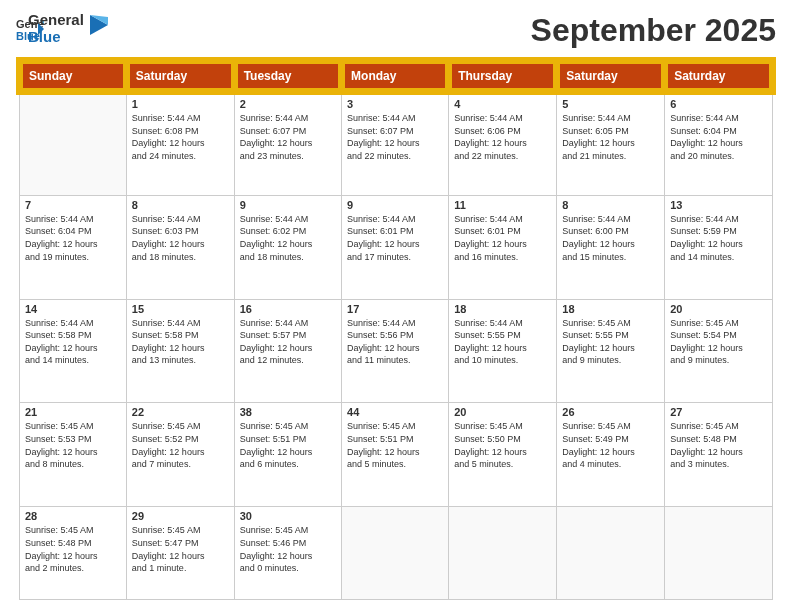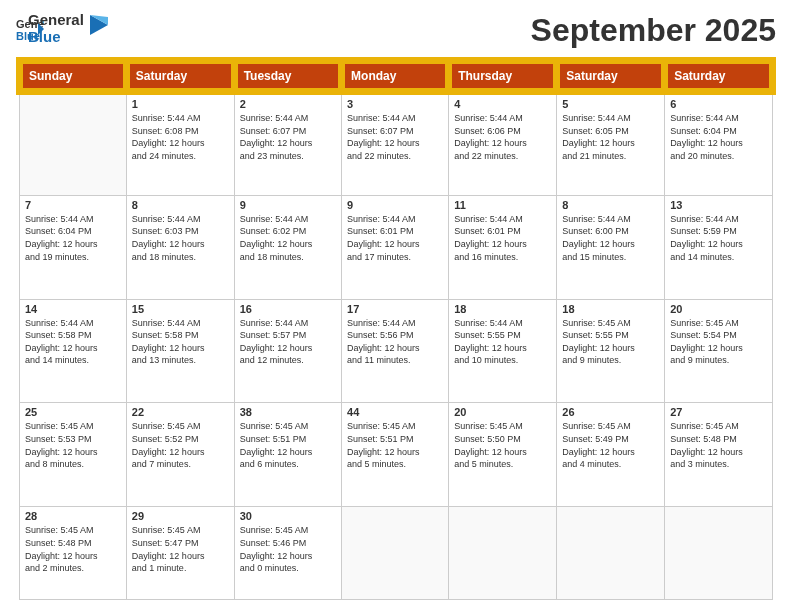--- a/index.html
+++ b/index.html
@@ -267,21 +267,21 @@
           <td>
             <span class="day-number">20</span>
             <div class="cell-info" style="white-space: pre-line;">Sunrise: 5:45 AM
 Sunset: 5:54 PM
 Daylight: 12 hours
 and 9 minutes.</div>
           </td>
         </tr>
         <tr>
           <td>
-            <span class="day-number">25</span>
+            <span class="day-number">21</span>
             <div class="cell-info" style="white-space: pre-line;">Sunrise: 5:45 AM
 Sunset: 5:53 PM
 Daylight: 12 hours
 and 8 minutes.</div>
           </td>
           <td>
             <span class="day-number">22</span>
             <div class="cell-info" style="white-space: pre-line;">Sunrise: 5:45 AM
 Sunset: 5:52 PM
 Daylight: 12 hours

